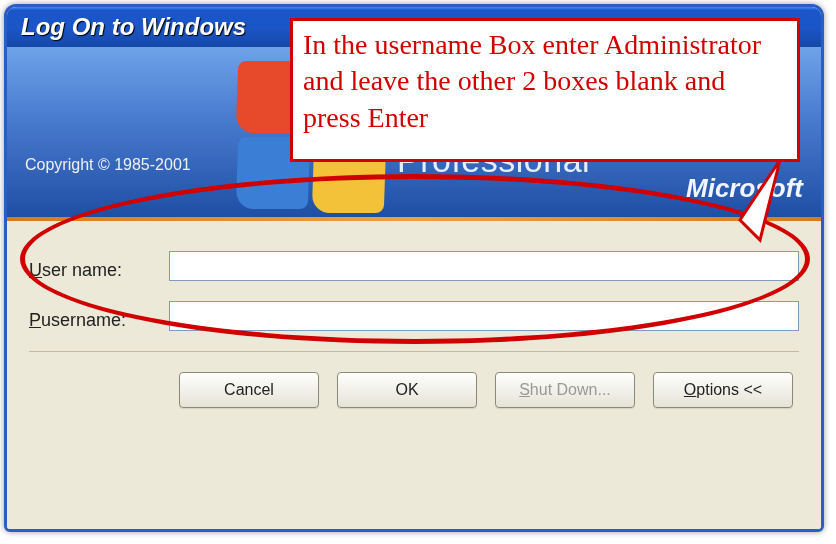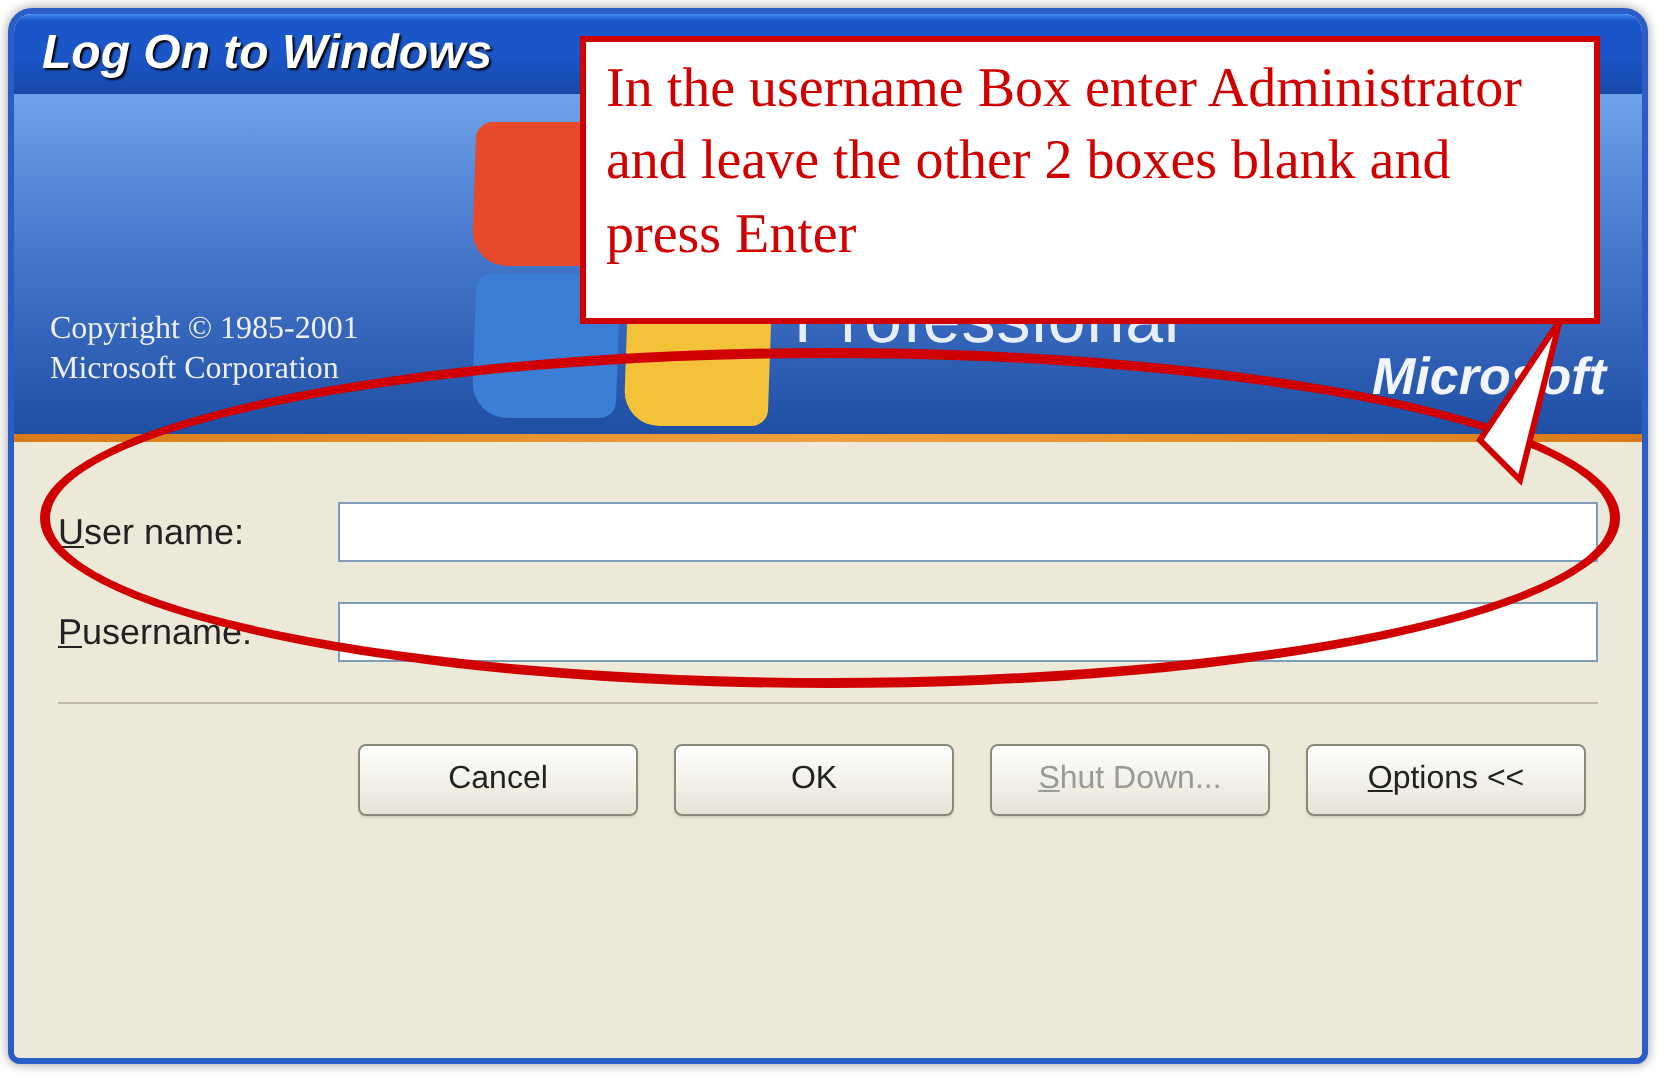--- a/index.html
+++ b/index.html
@@ -58,21 +58,21 @@
   .flag-pane { position:absolute; width:72px; height:72px; border-radius:8px 18px 8px 18px; transform:skewX(-2deg); }
   .flag-red { background:#e64a2a; left:0; top:4px; }
   .flag-green { background:#63b63c; left:76px; top:8px; }
   .flag-blue { background:#3a7ed6; left:0; top:80px; }
   .flag-yellow { background:#f4c238; left:76px; top:84px; }
   .copyright {
     position: absolute;
     left: 18px;
     top: 108px;
     font-size: 16px;
-    font-family: Liberation Serif, serif;
+    font-family: Liberation Sans, sans-serif;
     color: #f0f0f0;
     line-height: 1.25;
   }
   .professional {
     position:absolute;
     left: 390px;
     top: 94px;
     font-family: Tahoma, sans-serif;
     font-size: 34px;
     letter-spacing: 0.5px;
@@ -93,21 +93,21 @@
     background: linear-gradient(to right, #d97a1a, #f0a040, #d97a1a);
   }
   .form-area {
     padding: 30px 22px 16px 22px;
     background: #ece9d8;
     position: relative;
     height: calc(100% - 40px - 170px - 4px);
   }
   .form-row {
     display:flex;
-    align-items:center;
+    align-items:flex-end;
     margin-bottom: 20px;
   }
   .form-row label {
     width: 140px;
     font-size: 18px;
     color: #222;
   }
   .form-row input[type=text], .form-row input[type=password] {
     flex:1;
     height: 30px;
@@ -207,21 +207,20 @@
 
     <div class="banner">
       <div class="logo">
         <div class="flag-pane flag-red"></div>
         <div class="flag-pane flag-green"></div>
         <div class="flag-pane flag-blue"></div>
         <div class="flag-pane flag-yellow"></div>
       </div>
       <div class="copyright">
         <div>Copyright © 1985-2001</div>
-        <div>Microsoft Corporation</div>
       </div>
       <div class="professional">Professional</div>
       <div class="msbrand">Microsoft</div>
     </div>
 
     <div class="separator-orange"></div>
 
     <div class="form-area">
 
       <div class="form-row">

